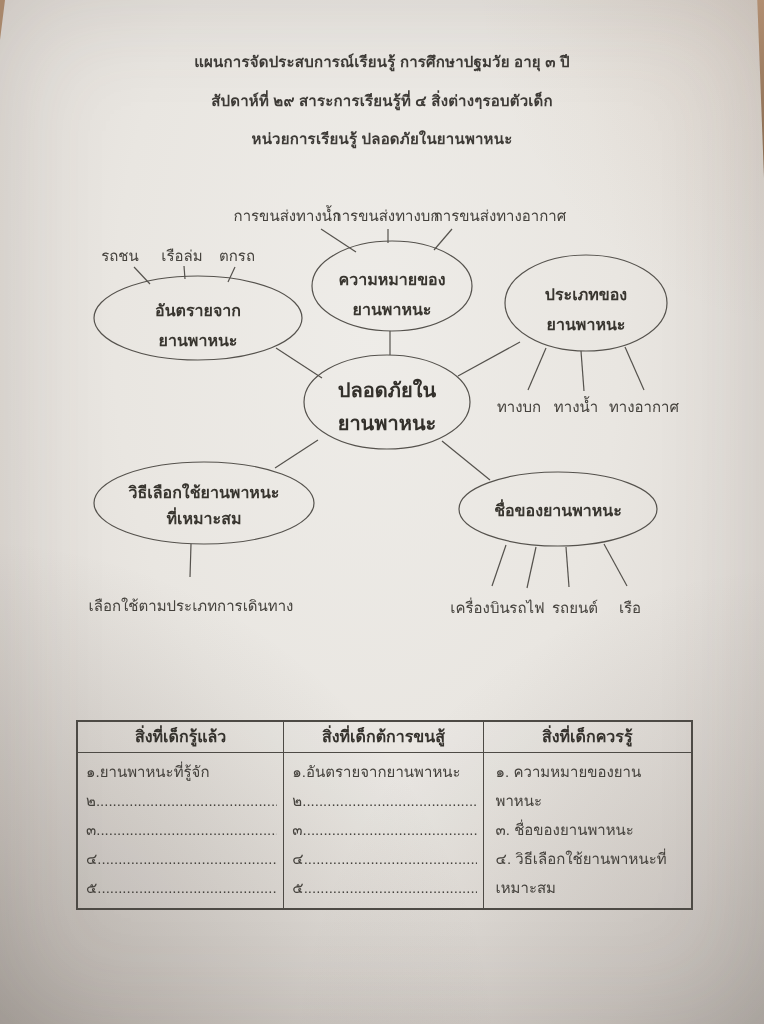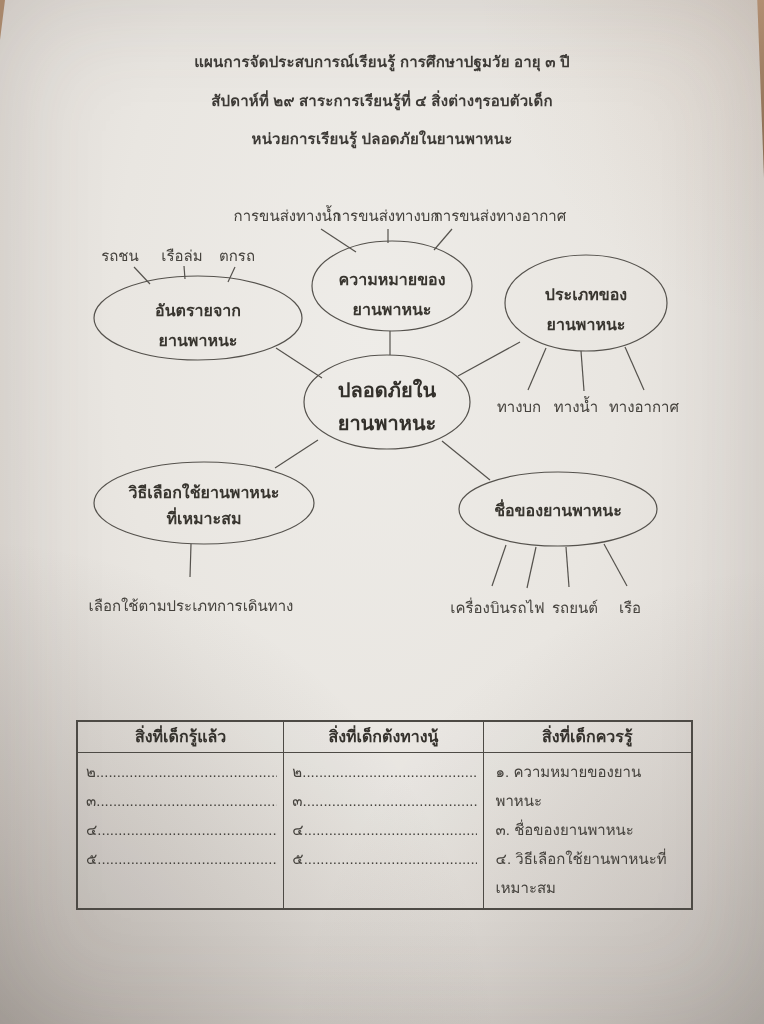--- a/index.html
+++ b/index.html
@@ -107,29 +107,31 @@
     <text class="leaf-label" x="480" y="613">เครื่องบิน</text>
     <text class="leaf-label" x="527" y="613">รถไฟ</text>
     <text class="leaf-label" x="575" y="613">รถยนต์</text>
     <text class="leaf-label" x="630" y="613">เรือ</text>
   </svg>
 
   <div class="kwl-table">
     <div class="kwl-col" id="col-known">
       <div class="kwl-header">สิ่งที่เด็กรู้แล้ว</div>
       <div class="kwl-body">
+        <div class="kwl-row">๑.ยานพาหนะที่รู้จัก</div>
         <div class="kwl-row">๒.............................................</div>
         <div class="kwl-row">๓.............................................</div>
         <div class="kwl-row">๔.............................................</div>
         <div class="kwl-row">๕.............................................</div>
       </div>
     </div>
     <div class="kwl-col" id="col-want">
-      <div class="kwl-header">สิ่งที่เด็กต้งทางนู้</div>
+      <div class="kwl-header">สิ่งที่เด็กต้การขนสู้</div>
       <div class="kwl-body">
+        <div class="kwl-row">๑.อันตรายจากยานพาหนะ</div>
         <div class="kwl-row">๒.............................................</div>
         <div class="kwl-row">๓.............................................</div>
         <div class="kwl-row">๔.............................................</div>
         <div class="kwl-row">๕.............................................</div>
       </div>
     </div>
     <div class="kwl-col" id="col-should">
       <div class="kwl-header">สิ่งที่เด็กควรรู้</div>
       <div class="kwl-body">
         <div class="kwl-row">๑. ความหมายของยานพาหนะ</div>

